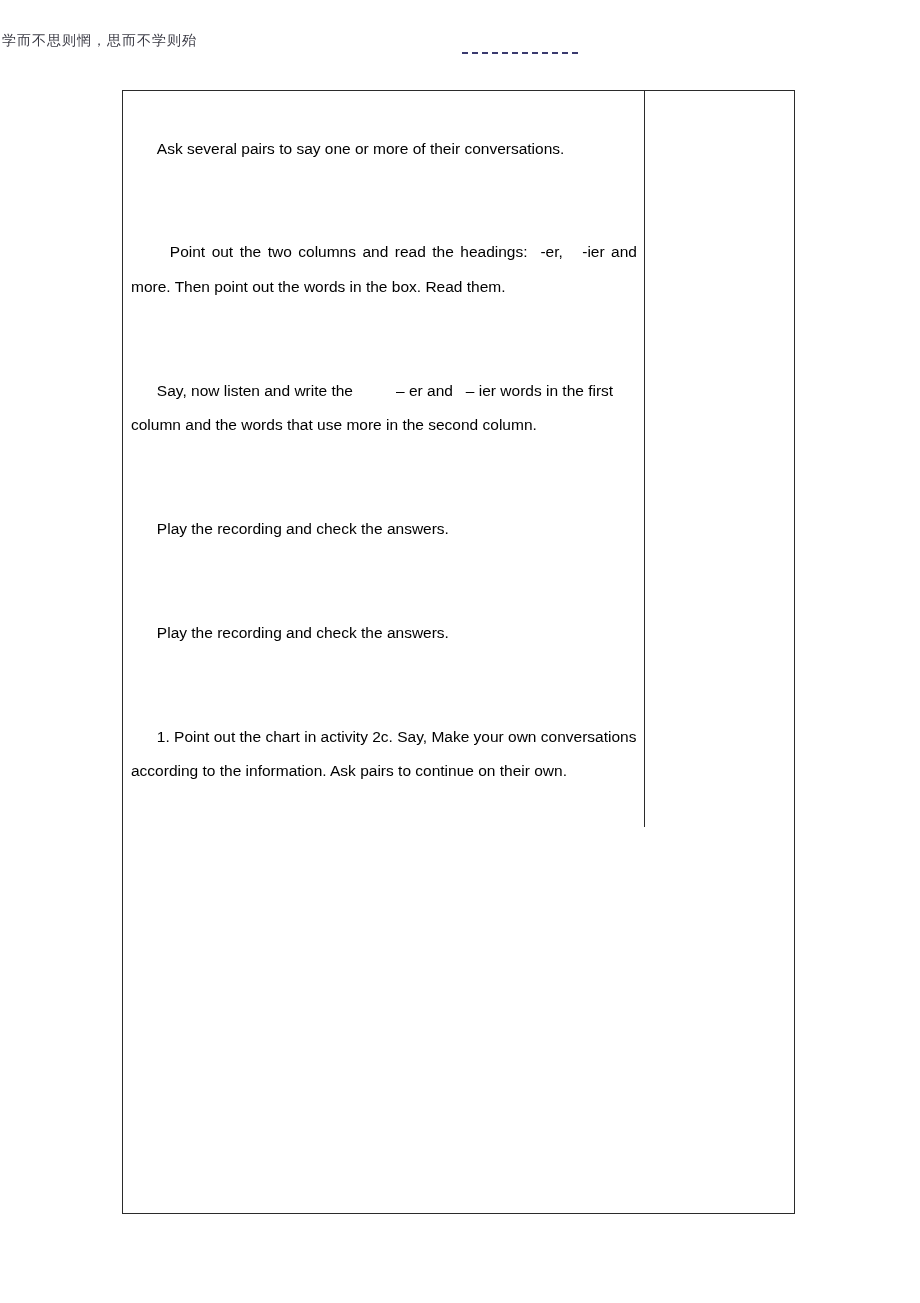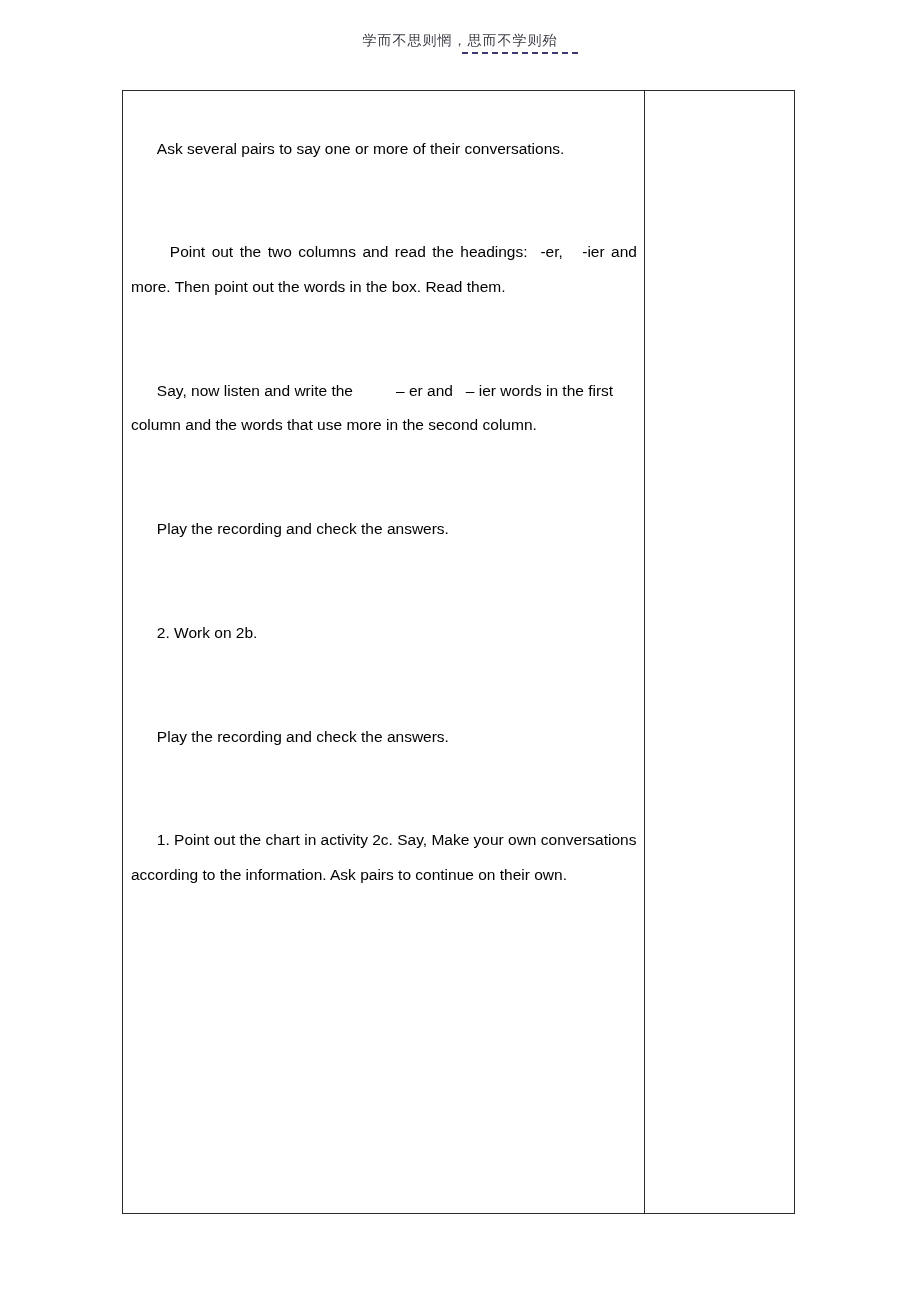--- a/index.html
+++ b/index.html
@@ -15,21 +15,20 @@
     color: #000000;
     overflow: hidden;
   }
 
   
   .page-header {
     position: absolute;
     top: 30px;
     left: 0;
     width: 920px;
-    text-align: center;
   }
   .page-header-text {
     display: inline-block;
     font-family: "DejaVu Serif", "Liberation Serif", serif;
     font-size: 14px;
     letter-spacing: 1px;
     color: #3c3c46;
     line-height: 20px;
     padding: 0 2px;
   }
@@ -46,20 +45,21 @@
   .doc-table {
     position: absolute;
     left: 122px;
     top: 90px;
     width: 673px;
     height: 1124px;
     border: 1px solid #2b2b2b;
     box-sizing: border-box;
     display: flex;
     background: #ffffff;
+    flex-direction: column;
   }
   .doc-col-main {
     width: 522px;
     box-sizing: border-box;
     border-right: 1px solid #2b2b2b;
     padding: 6px 7px 4px 8px;
   }
   .doc-col-side {
     flex: 1;
     box-sizing: border-box;
@@ -104,23 +104,20 @@
     </p>
 
     <p class="p">
       <span>Say, now listen and write the          – er and   – ier words in the first column and the words that use more in the second column.</span>
     </p>
 
     <p class="p">
       <span>Play the recording and check the answers.</span>
     </p>
 
-    <p class="p">
-      <span>2. Work on 2b.</span>
-    </p>
 
 
 
     <p class="p">
       <span>Play the recording and check the answers.</span>
     </p>
 
 
     <p class="p">
       <span>1. Point out the chart in activity 2c. Say, Make your own conversations according to the information. Ask pairs to continue on their own.</span>

